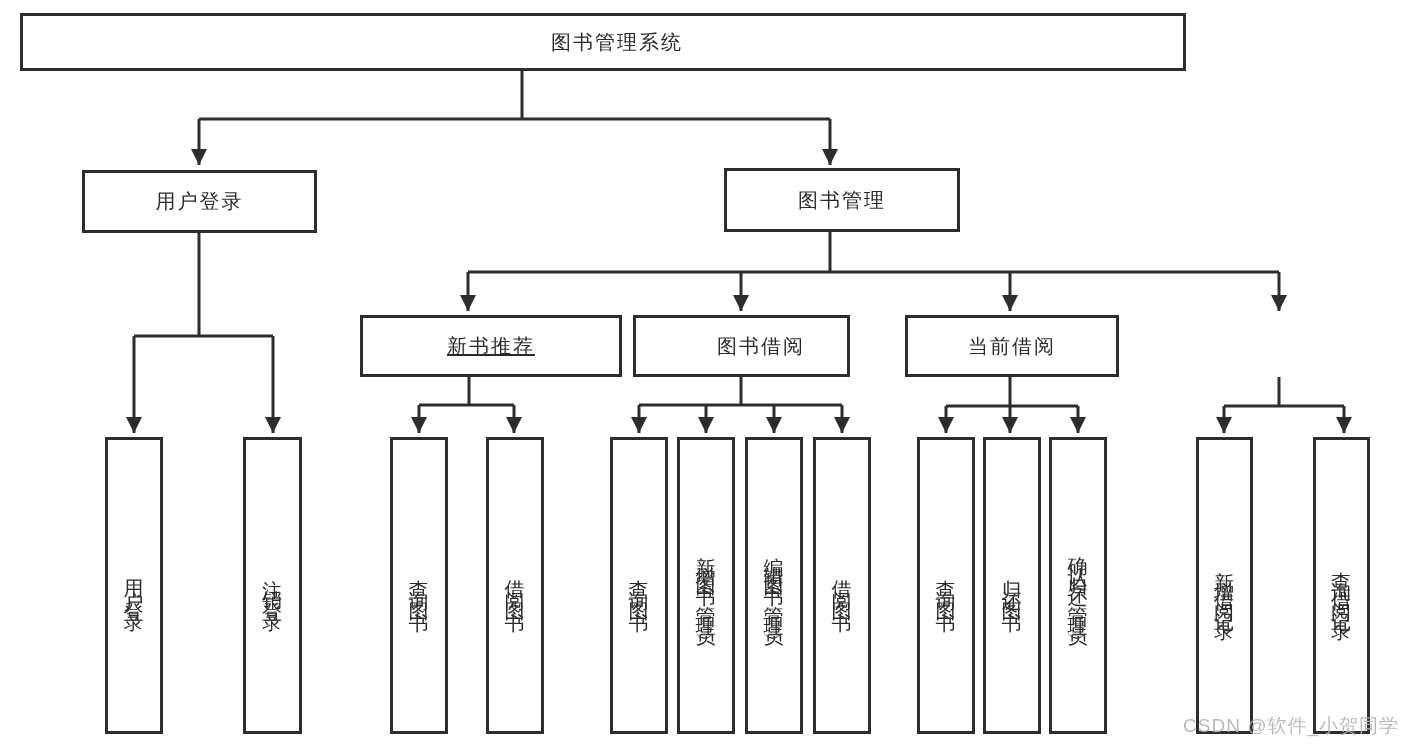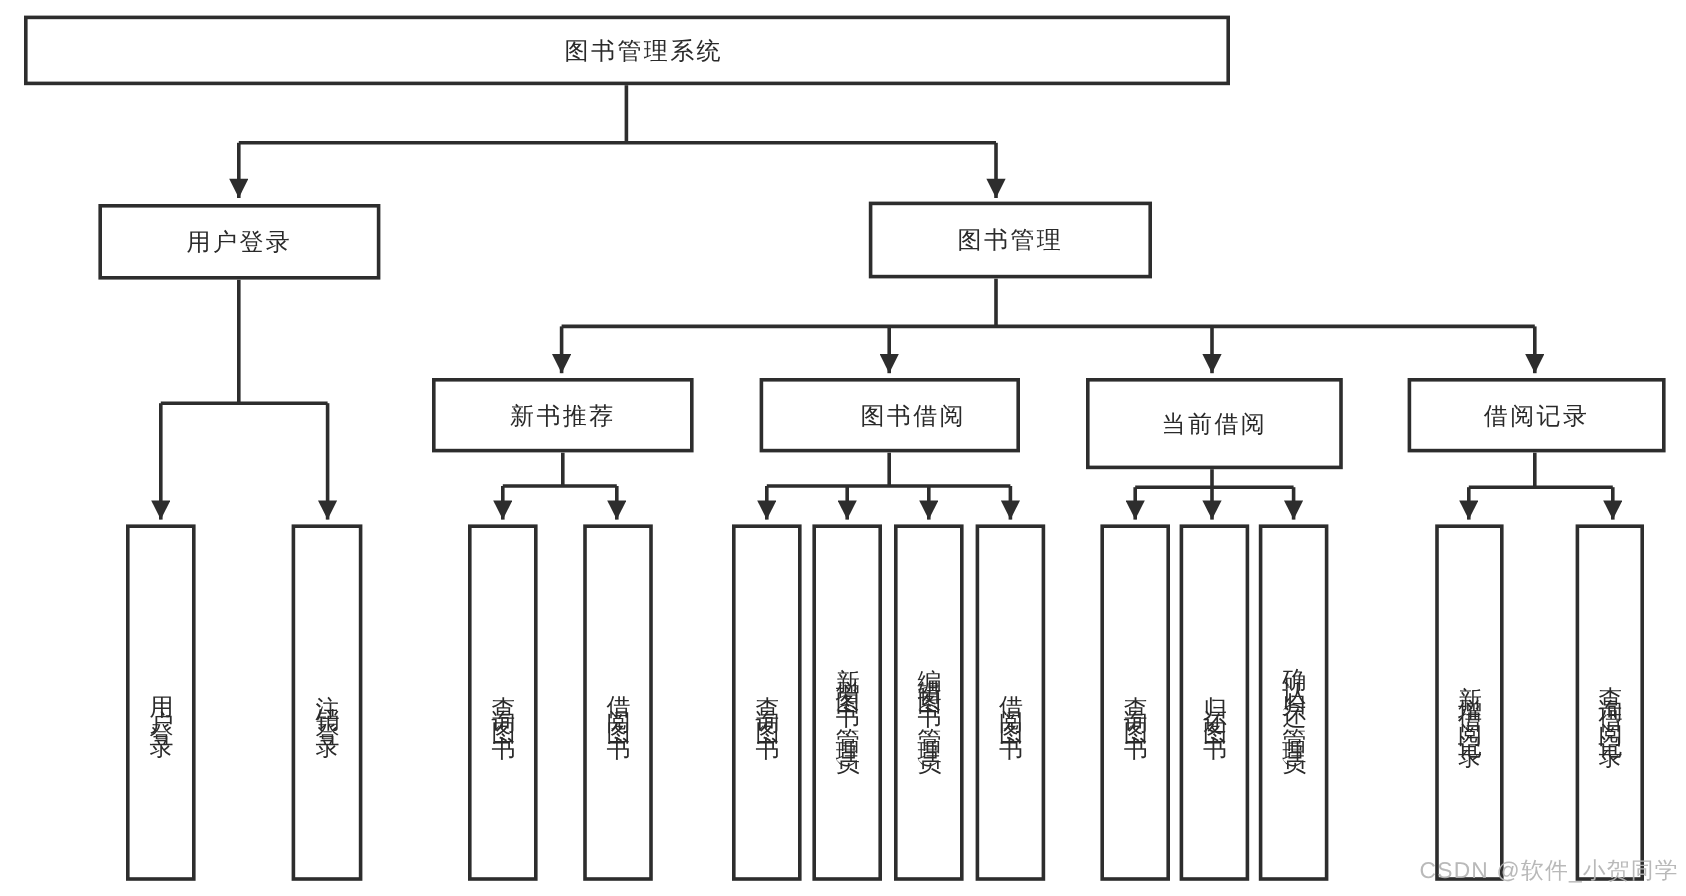--- a/index.html
+++ b/index.html
@@ -87,42 +87,39 @@
       <path d="M946 406 V433" marker-end="url(#arw)"></path>
       <path d="M1010 406 V433" marker-end="url(#arw)"></path>
       <path d="M1078 406 V433" marker-end="url(#arw)"></path>
 
       <path d="M1279 377 V406 M1224 406 H1344"></path>
       <path d="M1224 406 V433" marker-end="url(#arw)"></path>
       <path d="M1344 406 V433" marker-end="url(#arw)"></path>
     </g>
   </svg>
 
-  <div class="node" style="left:20px;top:13px;width:1005px;height:58px;padding-left:28px;">
+  <div class="node" style="left:20px;top:13px;width:1166px;height:58px;padding-left:28px;">
     <span class="h-label">图书管理系统</span>
   </div>
 
   <div class="node" style="left:82px;top:170px;width:235px;height:63px;">
     <span class="h-label">用户登录</span>
   </div>
   <div class="node" style="left:724px;top:168px;width:236px;height:64px;">
     <span class="h-label">图书管理</span>
   </div>
 
-  <div class="node" style="left:360px;top:315px;width:218px;height:62px;">
+  <div class="node" style="left:360px;top:315px;width:262px;height:62px;text-decoration:underline;">
     <span class="h-label">新书推荐</span>
   </div>
   <div class="node" style="left:633px;top:315px;width:217px;height:62px;padding-left:39px;">
     <span class="h-label">图书借阅</span>
   </div>
-  <div class="node" style="left:905px;top:315px;width:214px;height:76px;justify-content:center;">
+  <div class="node" style="left:905px;top:315px;width:214px;height:62px;justify-content:center;">
     <span class="h-label">当前借阅</span>
-  </div>
-  <div class="node" style="left:1173px;top:315px;width:215px;height:62px;">
-    <span class="h-label">借阅记录</span>
   </div>
 
   <div class="node" style="left:105px;top:437px;width:58px;height:297px;">
     <span class="v-label">用户登录</span>
   </div>
   <div class="node" style="left:243px;top:437px;width:59px;height:297px;">
     <span class="v-label">注销登录</span>
   </div>
 
   <div class="node" style="left:390px;top:437px;width:58px;height:297px;">

